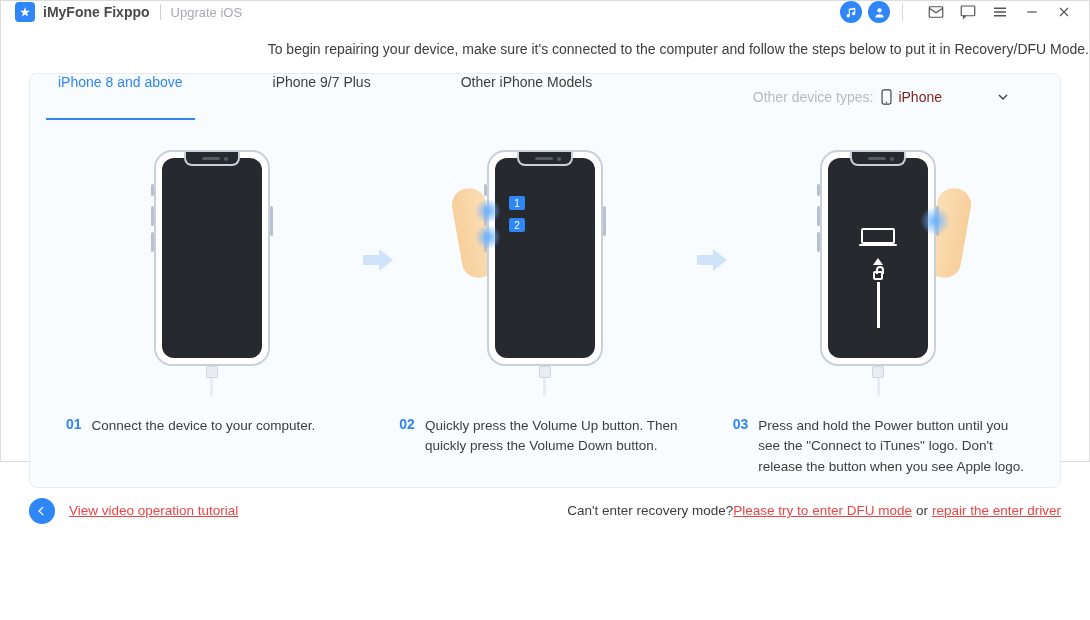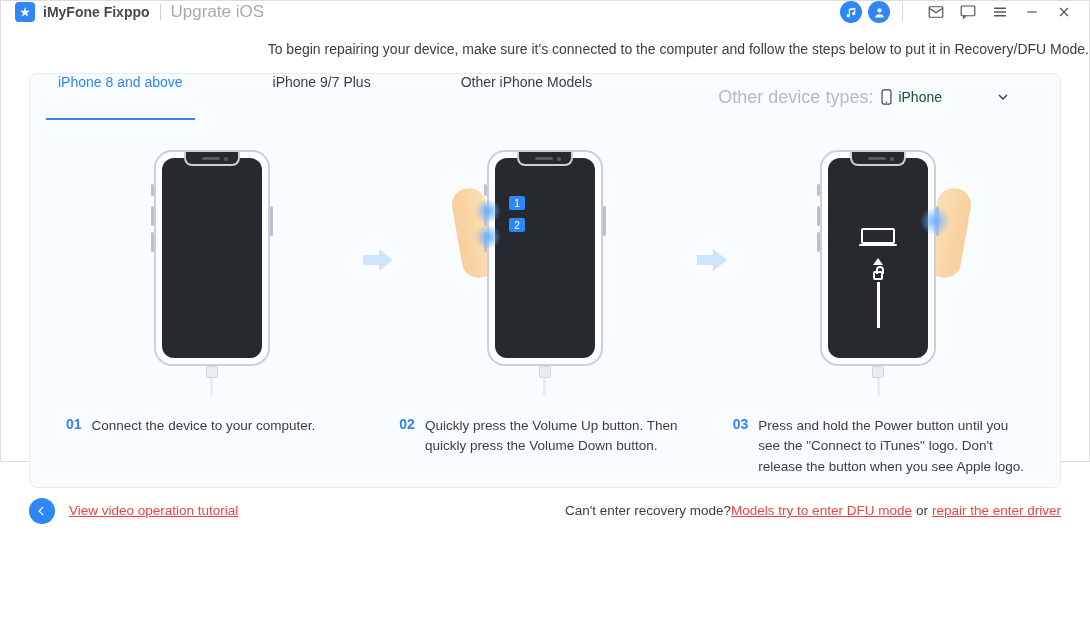--- a/index.html
+++ b/index.html
@@ -4,40 +4,40 @@
 <style>
   * { box-sizing: border-box; margin: 0; padding: 0; }
   html, body { width: 1090px; height: 620px; font-family: "Segoe UI", Arial, sans-serif; background: #fff; }
   .window { width: 1090px; height: 462px; border: 1px solid #ddd; display: flex; flex-direction: column; background: #fff; }
   
   .titlebar { height: 38px; display: flex; align-items: center; padding: 0 14px; }
   .app-logo { width: 20px; height: 20px; border-radius: 4px; background: #2f86f6; display: flex; align-items: center; justify-content: center; margin-right: 8px; }
   .app-logo svg { width: 12px; height: 12px; fill: #fff; }
   .app-name { font-size: 14px; font-weight: 600; color: #4a4a4a; }
   .title-divider { width: 1px; height: 16px; background: #d0d0d0; margin: 0 10px; }
-  .breadcrumb { font-size: 17px; color: #a9a9b0; }
+  .breadcrumb { font-size: 13px; color: #a9a9b0; }
   .titlebar-spacer { flex: 1; }
   .title-icon { width: 22px; height: 22px; border-radius: 50%; display: flex; align-items: center; justify-content: center; margin-left: 6px; cursor: pointer; }
   .title-icon.music { background: #2f86f6; }
   .title-icon.account { background: #2f86f6; }
   .title-icon svg { fill: #fff; }
   .title-sep { width: 1px; height: 18px; background: #d8d8d8; margin: 0 12px; }
   .win-btn { width: 22px; height: 22px; display: flex; align-items: center; justify-content: center; margin-left: 10px; cursor: pointer; color: #555; }
   .win-btn svg { stroke: #555; fill: none; }
   
   .instruction { text-align: right; font-size: 14px; color: #3d3d3d; padding: 18px 0 10px; }
   
   .panel { flex: 1; margin: 6px 28px 10px; border: 1px solid #e6ecf2; border-radius: 8px; background: #f9fcff; display: flex; flex-direction: column; }
   .tabs { display: flex; align-items: center; height: 46px; padding: 0 28px; position: relative; }
   .tab { font-size: 14px; color: #3d3d3d; margin-right: 90px; height: 46px; display: flex; align-items: flex-start; cursor: pointer; position: relative; }
   .tab.active { color: #2f86f6; }
   .tab.active::after { content: ""; position: absolute; left: -12px; right: -12px; bottom: 0; height: 2px; background: #2f86f6; }
   .tabs-spacer { flex: 1; }
-  .other-types-label { font-size: 18px; color: #b6b9c0; margin-right: 8px; }
-  .device-select { display: flex; align-items: center; gap: 6px; font-size: 14px; color: #14532d; cursor: pointer; padding-right: 24px; }
+  .other-types-label { font-size: 14px; color: #b6b9c0; margin-right: 8px; }
+  .device-select { display: flex; align-items: center; gap: 6px; font-size: 14px; color: #7f1d1d; cursor: pointer; padding-right: 24px; }
   .device-select .chev { margin-left: 50px; }
   
   .steps-row { flex: 1; display: flex; align-items: flex-start; padding: 30px 30px 10px; gap: 0; }
   .step-col { flex: 1; display: flex; flex-direction: column; align-items: center; }
   .arrow-col { width: 30px; height: 220px; display: flex; align-items: center; justify-content: center; }
   .arrow-col svg { fill: #cfe3fb; }
   
   .phone-wrap { position: relative; width: 140px; height: 246px; }
   .phone { position: absolute; left: 12px; top: 0; width: 116px; height: 216px; background: #fff; border: 2px solid #c8d0da; border-radius: 18px; }
   .phone-screen { position: absolute; left: 6px; right: 6px; top: 6px; bottom: 6px; background: #26292e; border-radius: 12px; }
@@ -263,18 +263,18 @@
 
   <div class="footer">
     <div class="back-btn">
       <svg width="14" height="14" viewBox="0 0 24 24" stroke-width="2.2">
           <path d="M14 5l-7 7 7 7"></path>
         </svg>
     </div>
     <span class="link">View video operation tutorial</span>
     <div class="footer-spacer"></div>
     <span class="footer-text">Can't enter recovery mode? </span>
-    <span class="link">Models try to enter DFU mode</span>
+    <span class="link">Please try to enter DFU mode</span>
     <span class="or"> or </span>
     <span class="link">repair the enter driver</span>
   </div>
 
 </div>
 
 </body></html>

